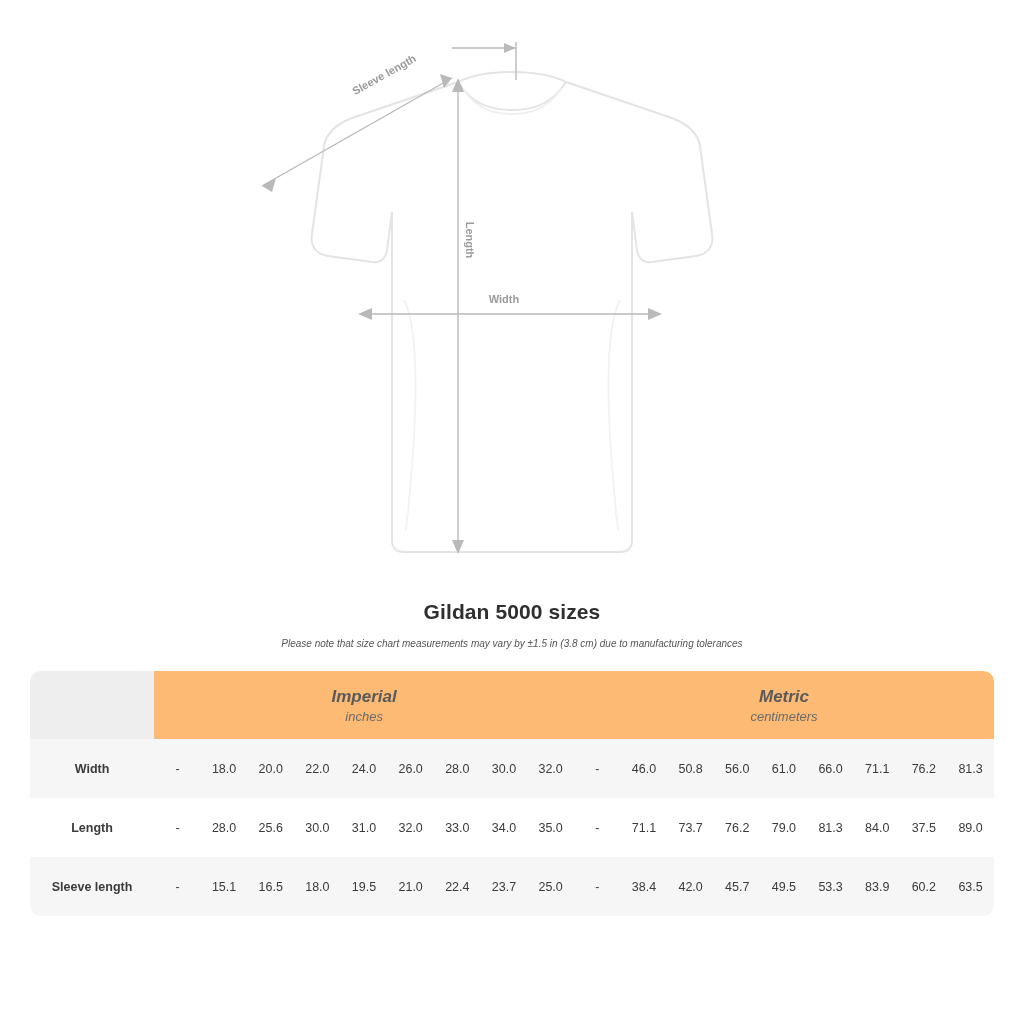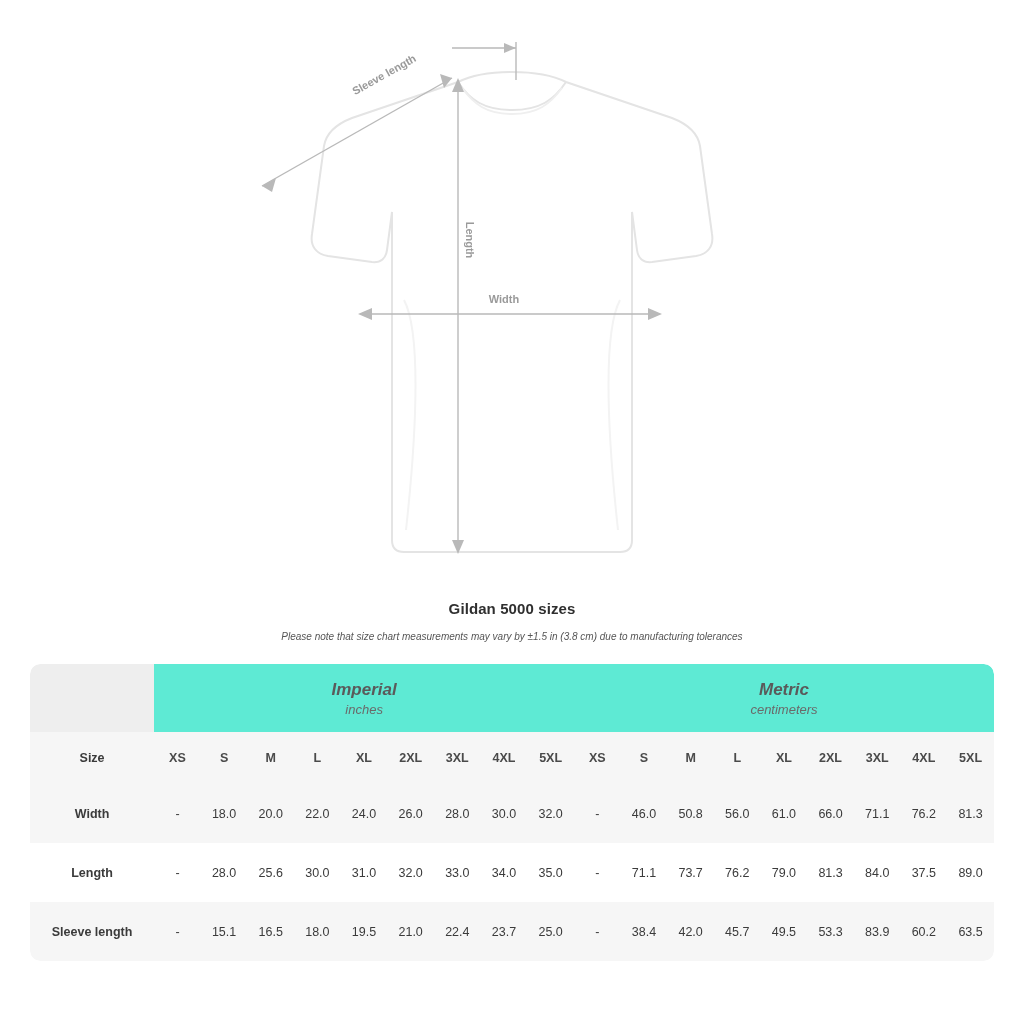--- a/index.html
+++ b/index.html
@@ -23,21 +23,21 @@
     height: 590px;
   }
   .illustration svg { display: block; }
 
   
   .title-block {
     text-align: center;
     margin-top: 10px;
   }
   .chart-title {
-    font-size: 15px;
+    font-size: 21px;
     font-weight: bold;
     color: #2f2f2f;
     letter-spacing: 0.1px;
   }
   .chart-note {
     font-size: 10px;
     font-style: italic;
     color: #555;
     margin-top: 14px;
   }
@@ -53,21 +53,21 @@
   }
   table.size-table td, table.size-table th {
     text-align: center;
     font-size: 12.5px;
     color: #3b3b3b;
     border: none;
   }
   
   .unit-cell {
     height: 68px;
-    background: #5eead4;
+    background: #fdba74;
     vertical-align: middle;
     margin-top: 19px;
   }
   .unit-name {
     font-size: 17px;
     font-style: italic;
     font-weight: bold;
     color: #5a5a5a;
     line-height: 1.25;
   }
@@ -227,41 +227,20 @@
             <td class="corner-cell"></td>
             <td class="unit-cell" colspan="9">
               <div class="unit-name">Imperial</div>
               <div class="unit-sub">inches</div>
             </td>
             <td class="unit-cell" colspan="9">
               <div class="unit-name">Metric</div>
               <div class="unit-sub">centimeters</div>
             </td>
           </tr>
-          <tr class="sizes-row">
-            <td class="rowlabel">Size</td>
-            <td>XS</td>
-            <td>S</td>
-            <td>M</td>
-            <td>L</td>
-            <td>XL</td>
-            <td>2XL</td>
-            <td>3XL</td>
-            <td>4XL</td>
-            <td>5XL</td>
-            <td>XS</td>
-            <td>S</td>
-            <td>M</td>
-            <td>L</td>
-            <td>XL</td>
-            <td>2XL</td>
-            <td>3XL</td>
-            <td>4XL</td>
-            <td>5XL</td>
-          </tr>
           <tr class="data-row shaded">
             <td class="rowlabel">Width</td>
             <td>-</td>
             <td>18.0</td>
             <td>20.0</td>
             <td>22.0</td>
             <td>24.0</td>
             <td>26.0</td>
             <td>28.0</td>
             <td>30.0</td>

